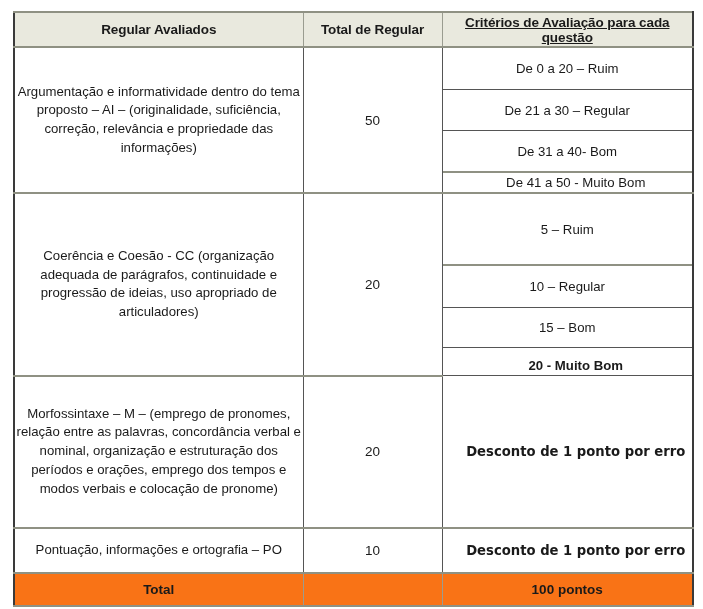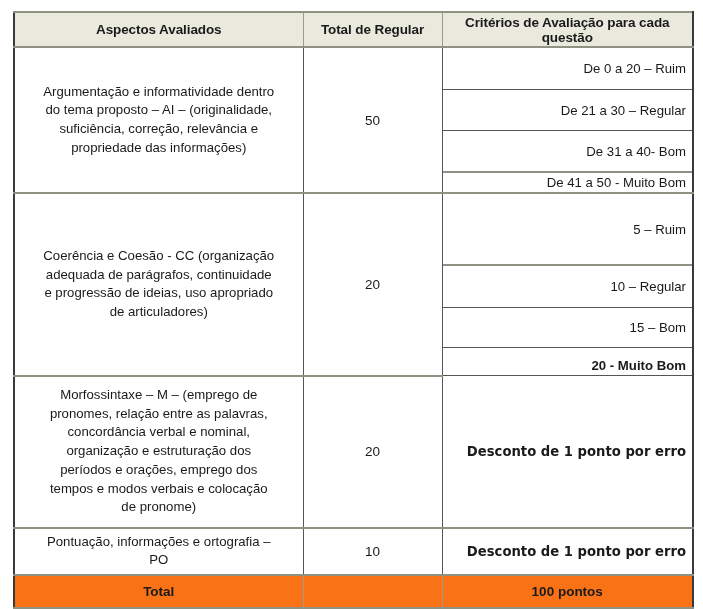--- a/index.html
+++ b/index.html
@@ -47,27 +47,27 @@
     background: #e9e9de;
     font-weight: bold;
     font-size: 13.5px;
     height: 33px;
     border-left: 1px solid #9a9c90;
     border-right: 1px solid #9a9c90;
     border-bottom: 2px solid #8f9183;
     letter-spacing: -0.1px;
   }
   .hdr-row th:first-child { border-left: none; }
-  .hdr-row th:last-child  { border-right: none; }
+  .hdr-row th:last-child  { border-right: none; text-decoration: underline; }
 
   
   .aspect-cell {
     border-right: 1px solid #555555;
     border-bottom: 1px solid #555555;
-    padding: 4px 26px;
+    padding: 4px 0;
     font-size: 13.2px;
     line-height: 1.42;
   }
   .points-cell {
     border-right: 1px solid #555555;
     border-bottom: 1px solid #555555;
     font-size: 13.5px;
   }
 
   
@@ -83,21 +83,21 @@
 
   table.criteria-sub {
     width: 100%;
     height: 100%;
     border-collapse: collapse;
     table-layout: fixed;
   }
   table.criteria-sub td {
     font-size: 13.2px;
     border-bottom: 1px solid #555555;
-    text-align: right;
+    text-align: center;
     vertical-align: middle;
     padding: 2px 6px;
   }
   table.criteria-sub tr:last-child td { border-bottom: none; padding-left: 23px; }
   table.criteria-sub td.thick-top { border-top: 2px solid #8f9183; }
   table.criteria-sub td.plain     { border-bottom: none; font-weight: bold; }
 
   
   .discount-text {
     font-family: "DejaVu Sans", sans-serif;
@@ -120,21 +120,21 @@
 
 <table id="rubric-table">
   <colgroup>
     <col class="c-aspect">
     <col class="c-points">
     <col class="c-criteria">
   </colgroup>
 
   <thead>
     <tr class="hdr-row">
-      <th>Aspectos Avaliados</th>
+      <th>Regular Avaliados</th>
       <th>Total de Regular</th>
       <th>Critérios de Avaliação para cada questão</th>
     </tr>
   </thead>
 
   <tbody>
 
     <tr style="height:137px;">
       <td class="aspect-cell block-sep">Argumentação e informatividade dentro do tema proposto – AI – (originalidade, suficiência, correção, relevância e propriedade das informações)</td>
       <td class="points-cell block-sep">50</td>

